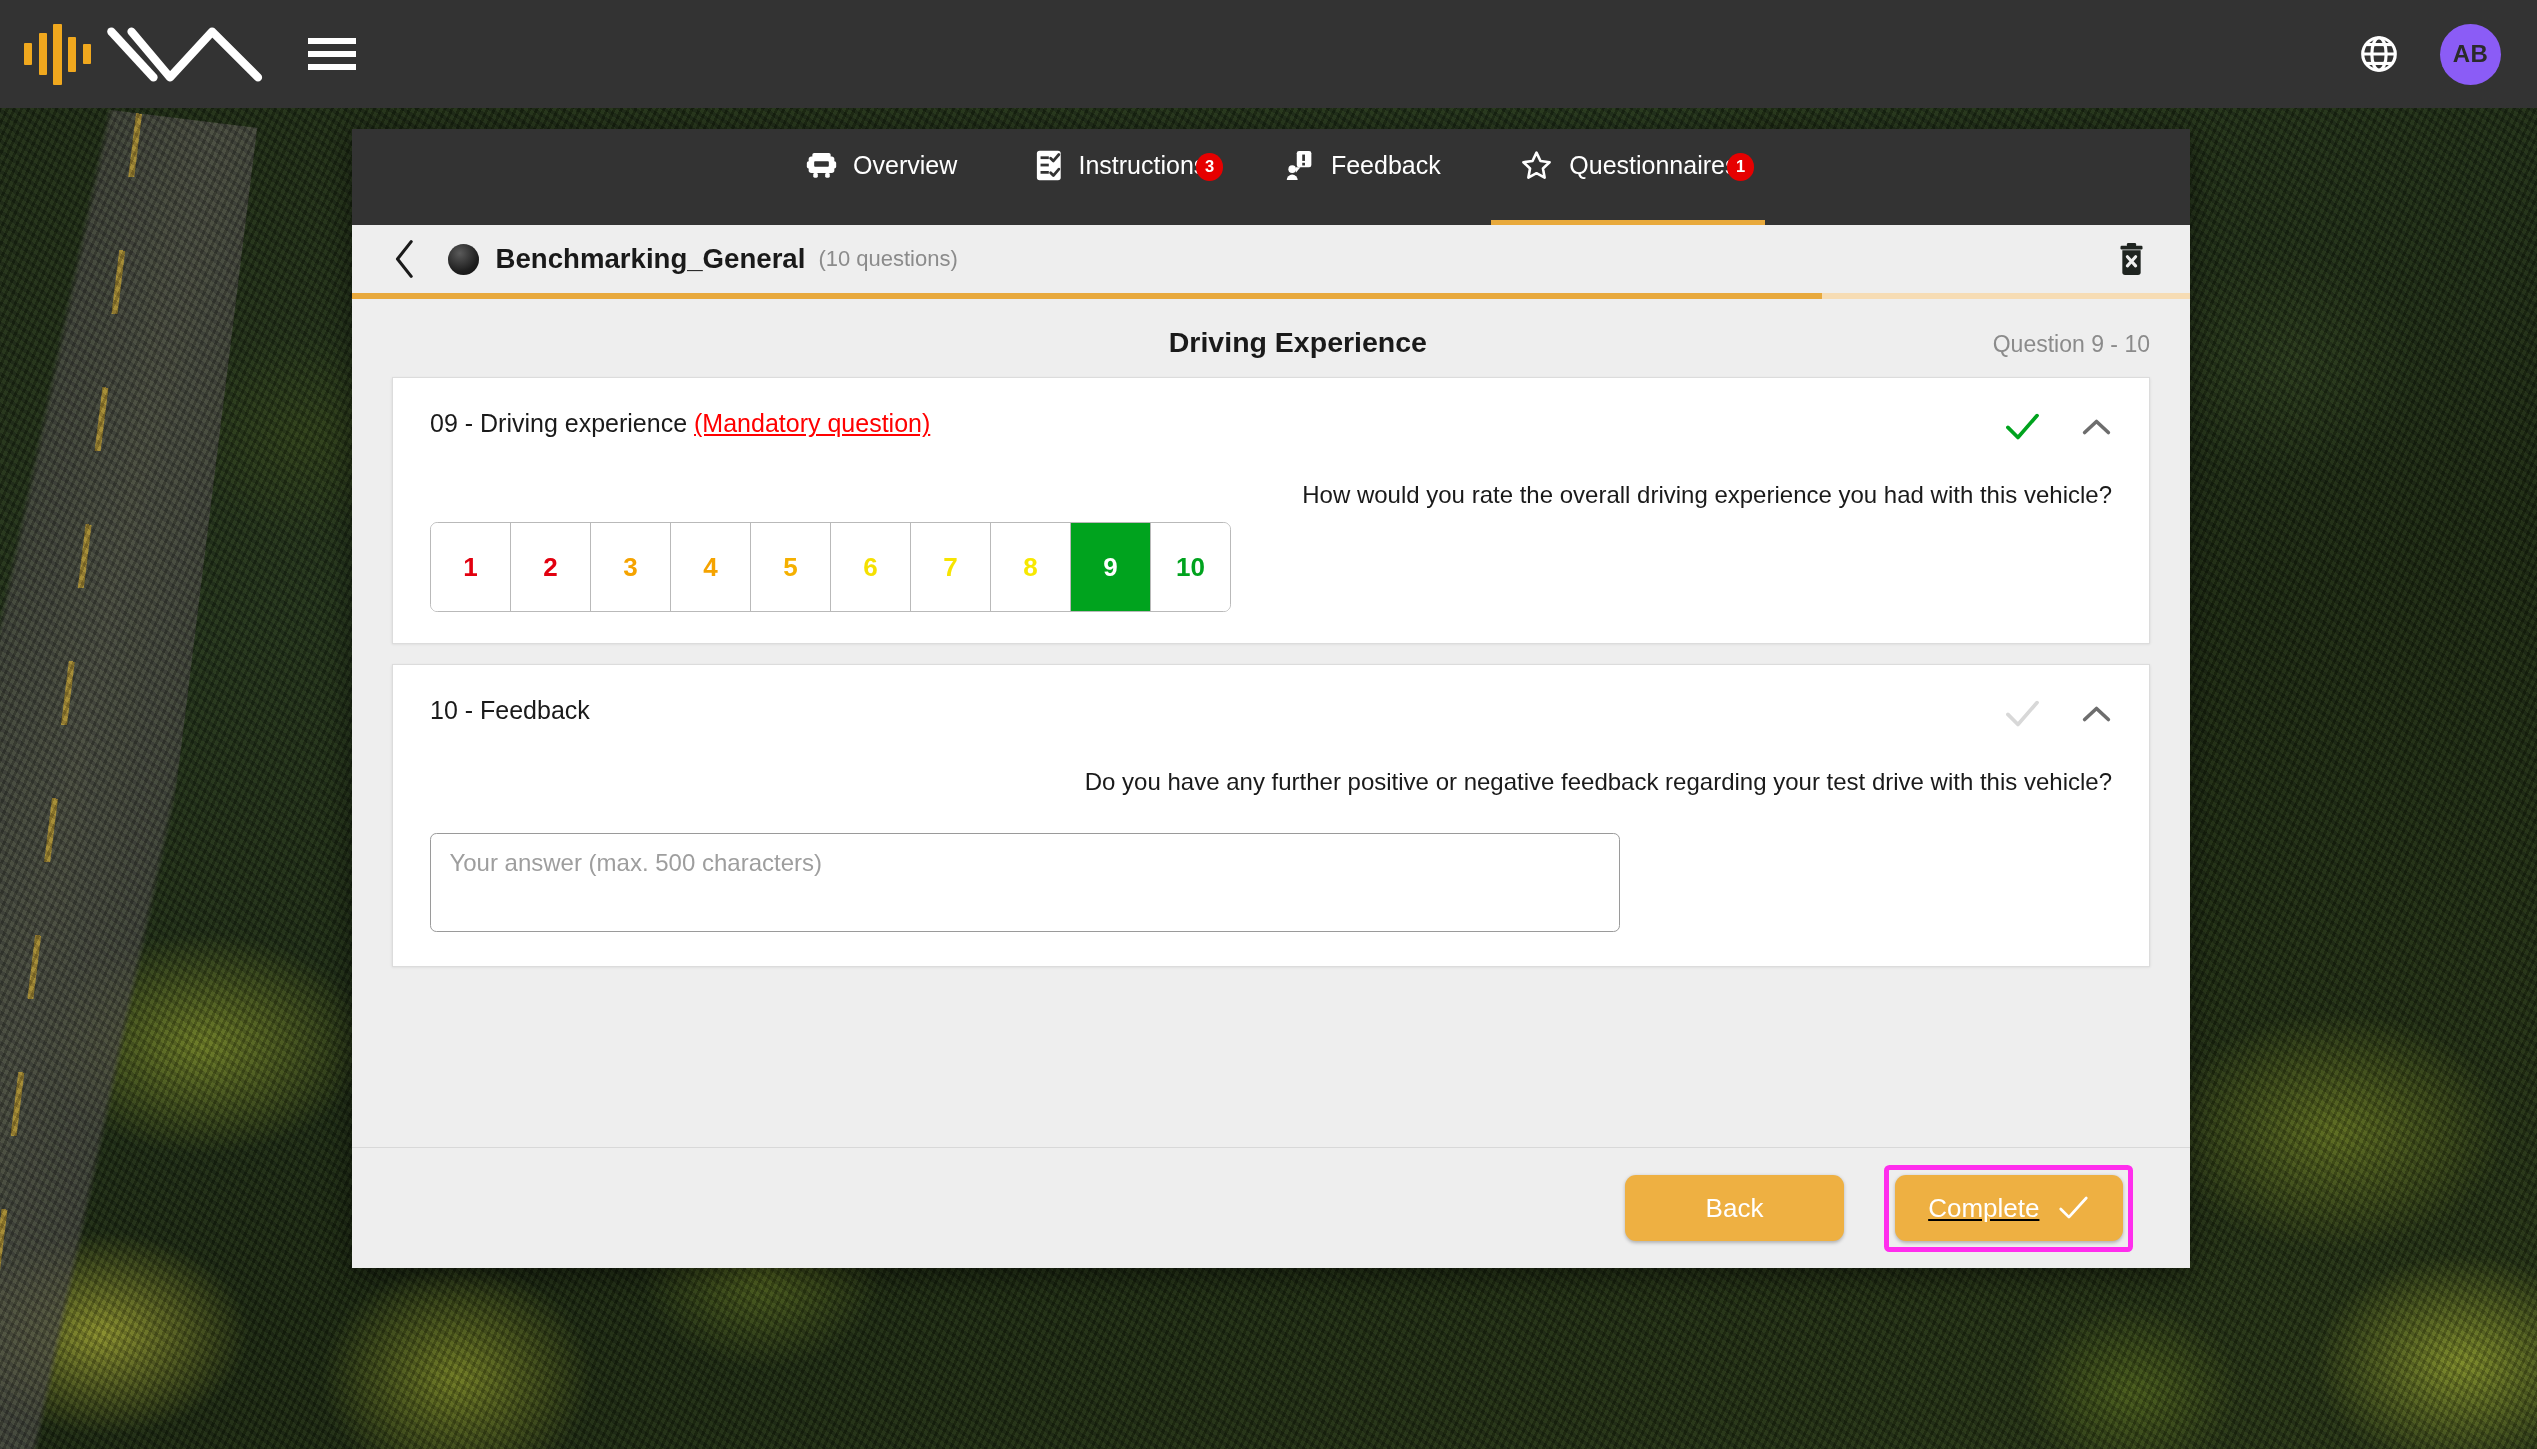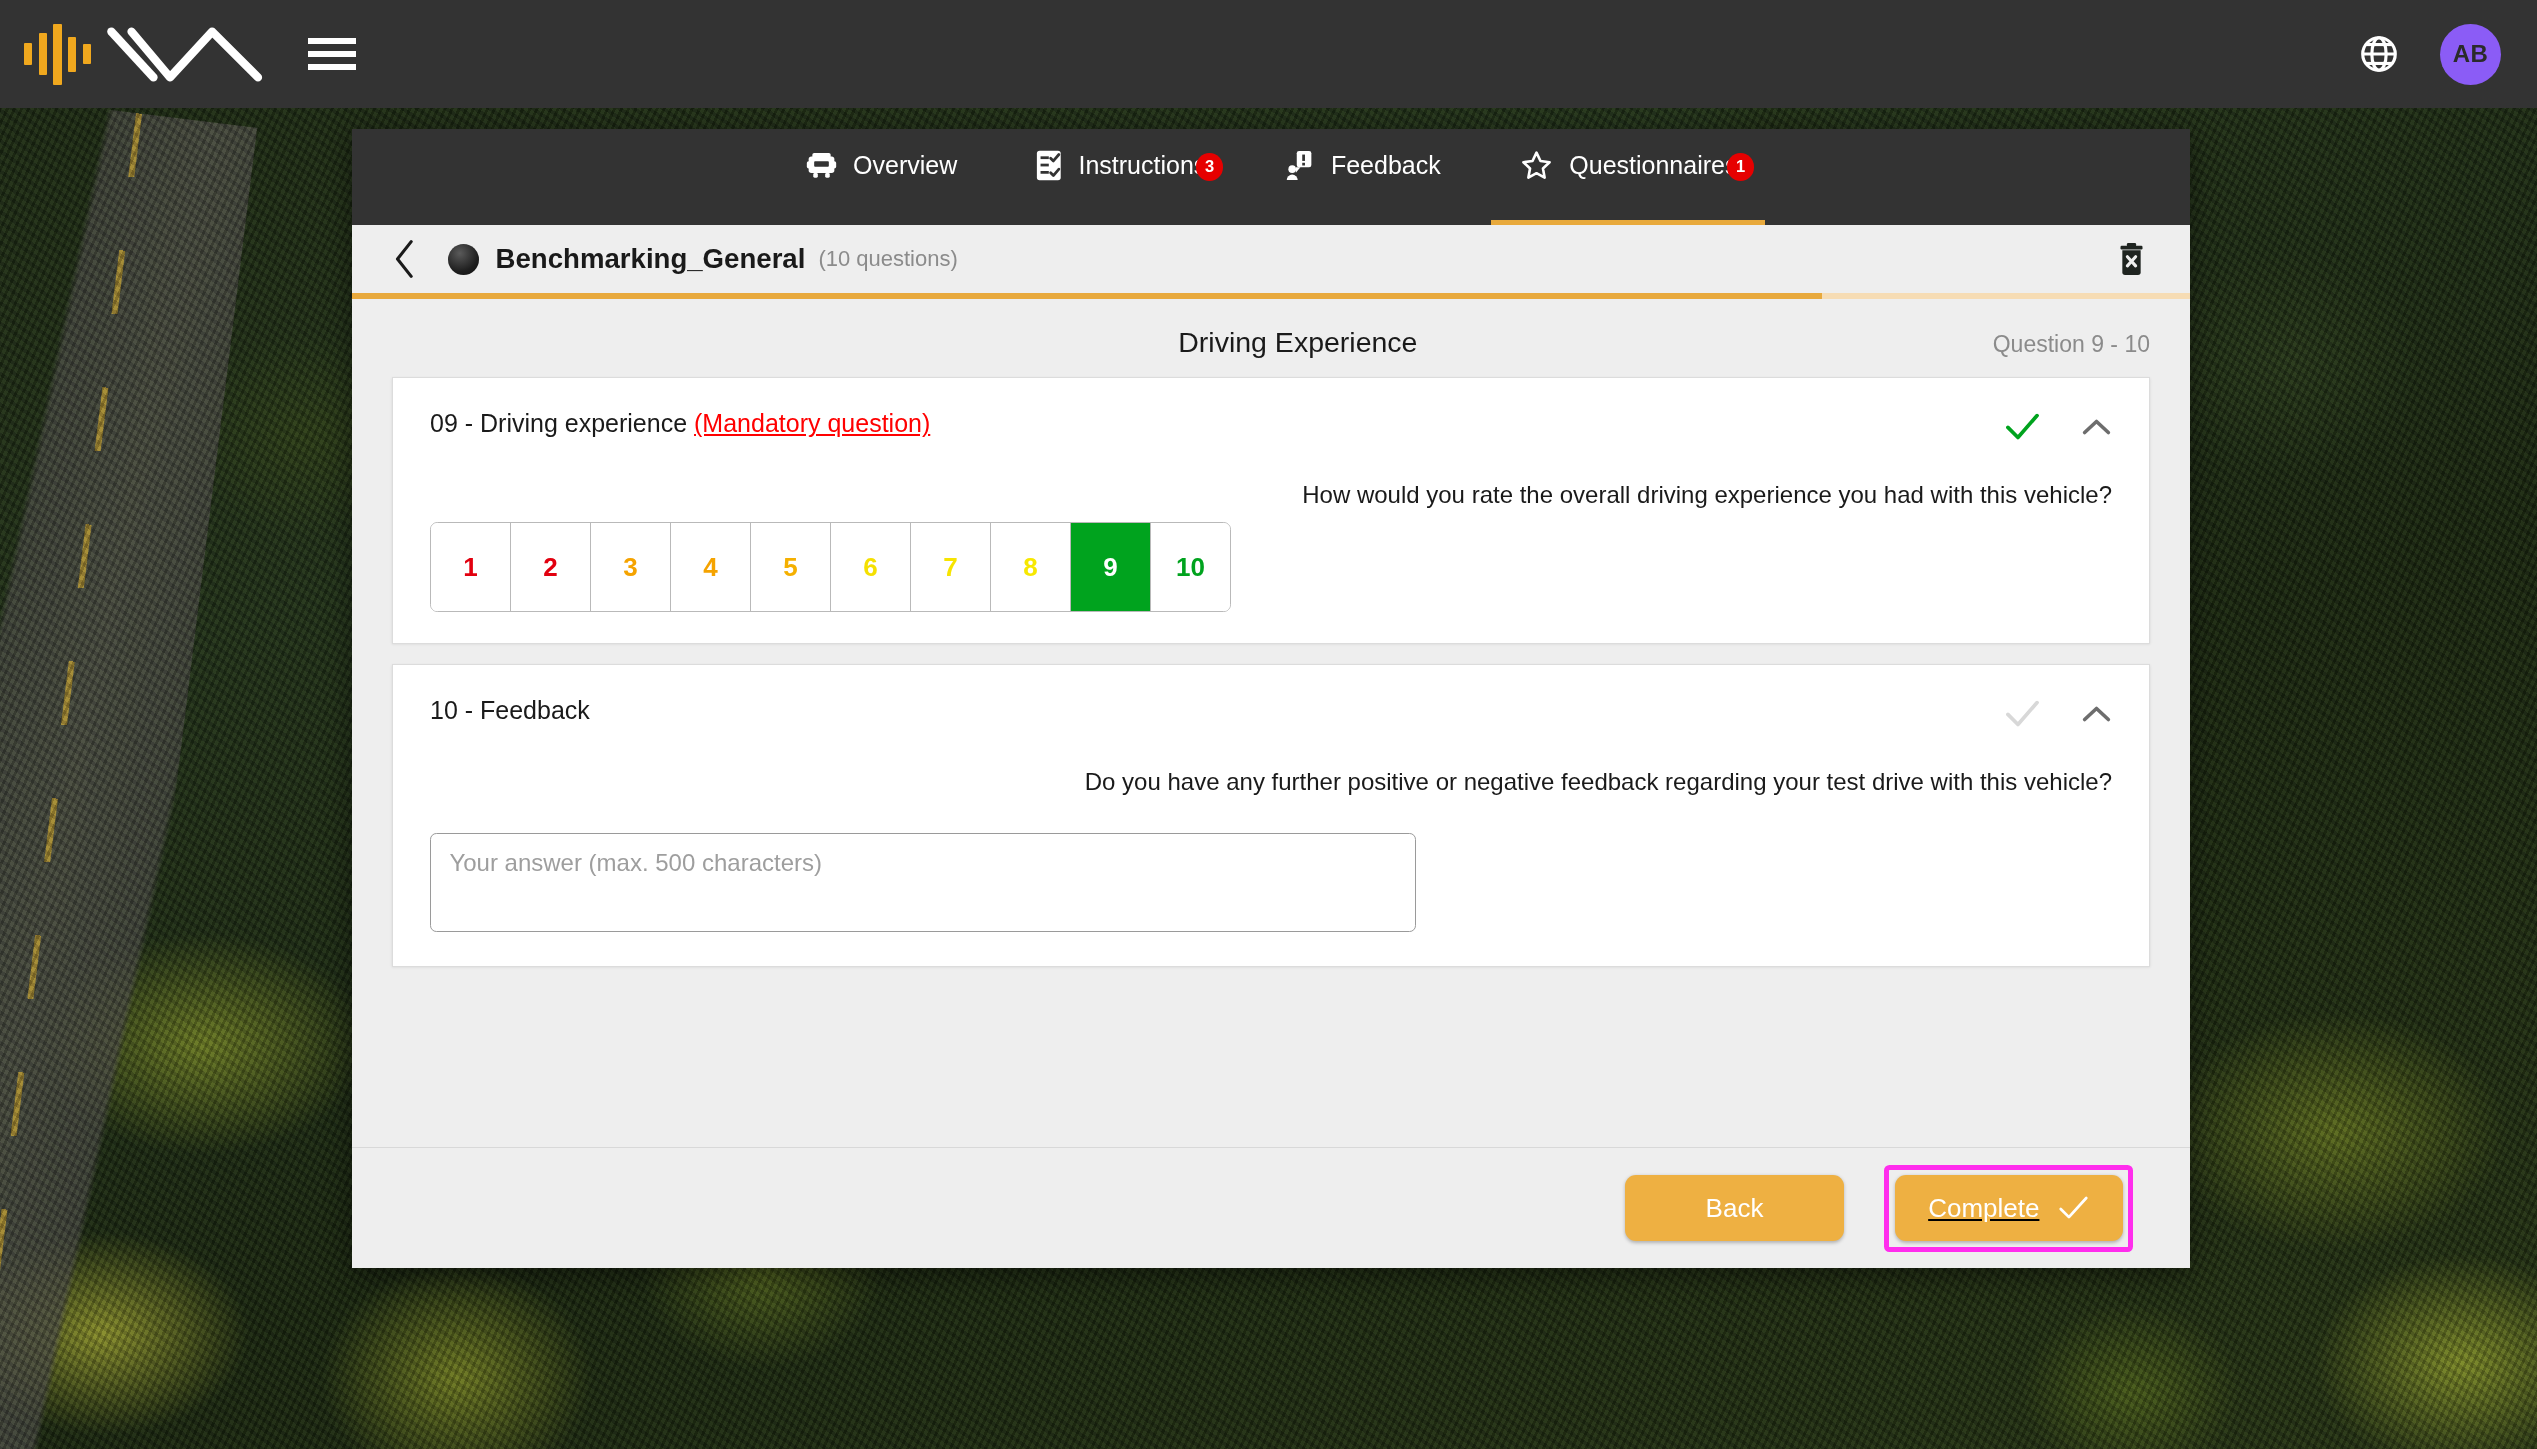--- a/index.html
+++ b/index.html
@@ -146,21 +146,21 @@
   
   #qbody {
     flex: 1; background: #eeeeee; padding: 18.4px 0 0 0;
     display: flex; flex-direction: column; overflow: hidden;
   }
   #section-row {
     display: flex; align-items: baseline;
     padding: 9.2px 40px 18.4px 40px;
   }
   #section-title {
-    flex: 1; text-align: center; font-size: 28.5px; font-weight: 400; color: #1a1a1a;
+    flex: 1; text-align: center; font-size: 28.5px; font-weight: 700; color: #1a1a1a;
     margin-left: 211px;
   }
   #question-range { font-size: 23px; color: #8b8b8b; white-space: nowrap; }
 
   .qcard {
     background: #fff; margin: 0 40px 20px 40px;
     border: 0.9px solid #dcdcdc;
     box-shadow: 0 0.9px 2.8px rgba(0,0,0,.10);
     padding: 31px 37px 31px 37px;
     position: relative;
@@ -182,21 +182,21 @@
     flex: 1; height: 88px;
     display: flex; align-items: center; justify-content: center;
     font-size: 26px; font-weight: 700; background: #fff;
     border-right: 0.9px solid #b9b9b9; cursor: pointer;
   }
   .rb:last-child { border-right: none; }
   .rb.selected { background: #00a31e; color: #fff !important; }
 
   
   .answer-box {
-    margin-top: 37px; width: 986px; height: 99px;
+    margin-top: 37px; width: 1190px; height: 99px;
     border: 0.9px solid #9a9a9a; border-radius: 6.4px;
     font-size: 24px; color: #1a1a1a; padding: 14.7px 18.4px;
     font-family: "Liberation Sans", sans-serif;
     resize: none; background: #fff;
   }
   .answer-box::placeholder { color: #9e9e9e; }
 
   
   #qfooter {
     border-top: 0.9px solid #d8d8d8;

